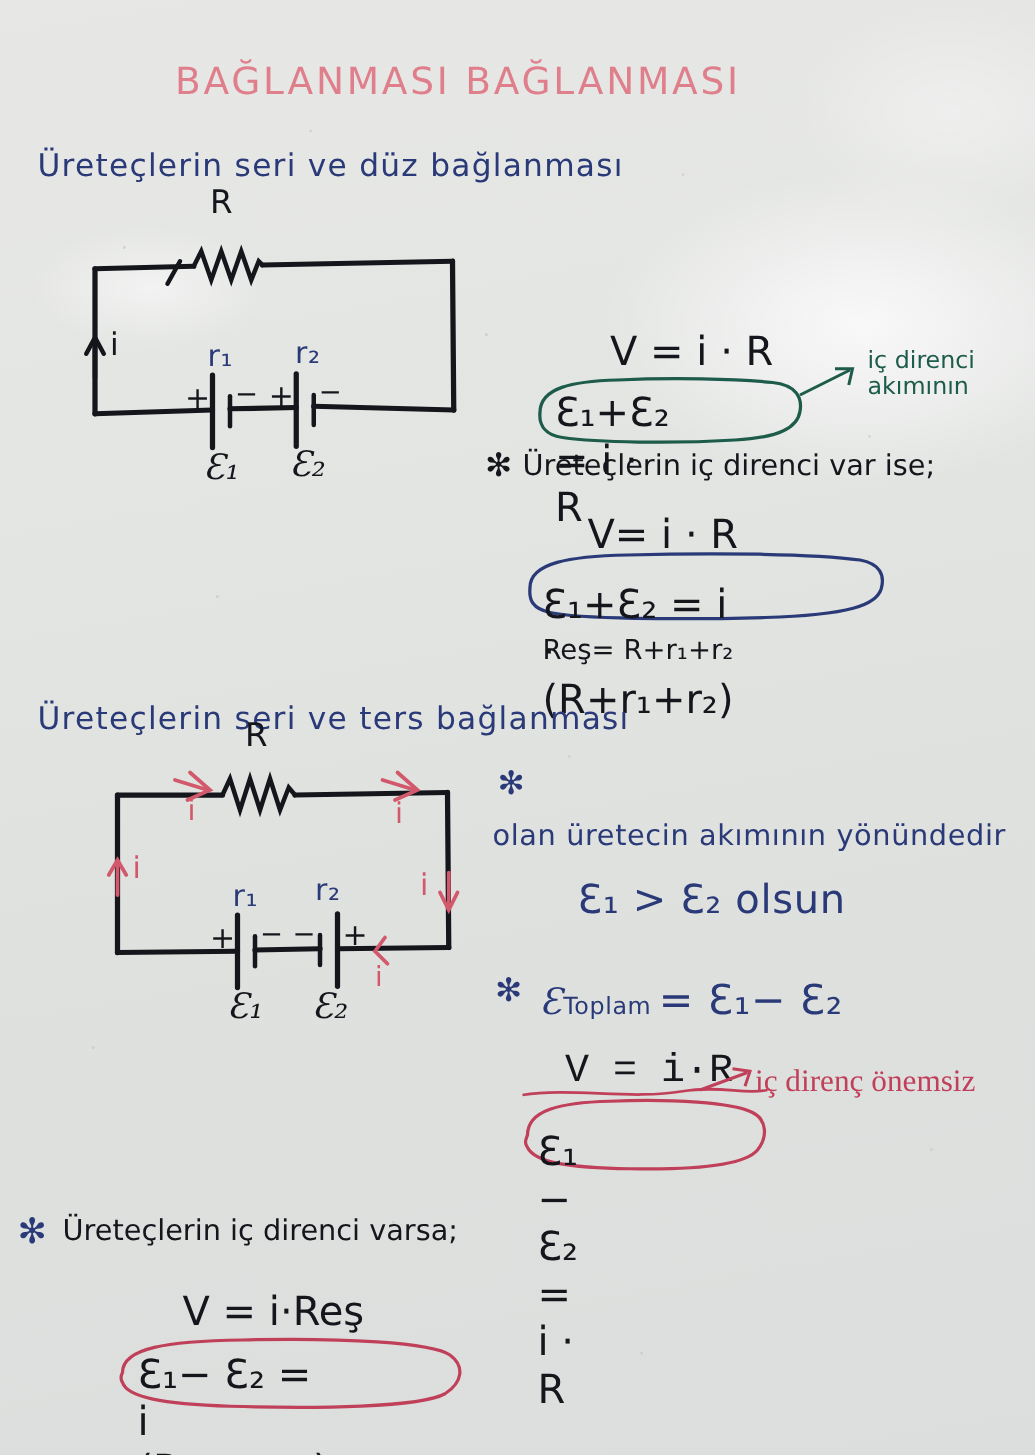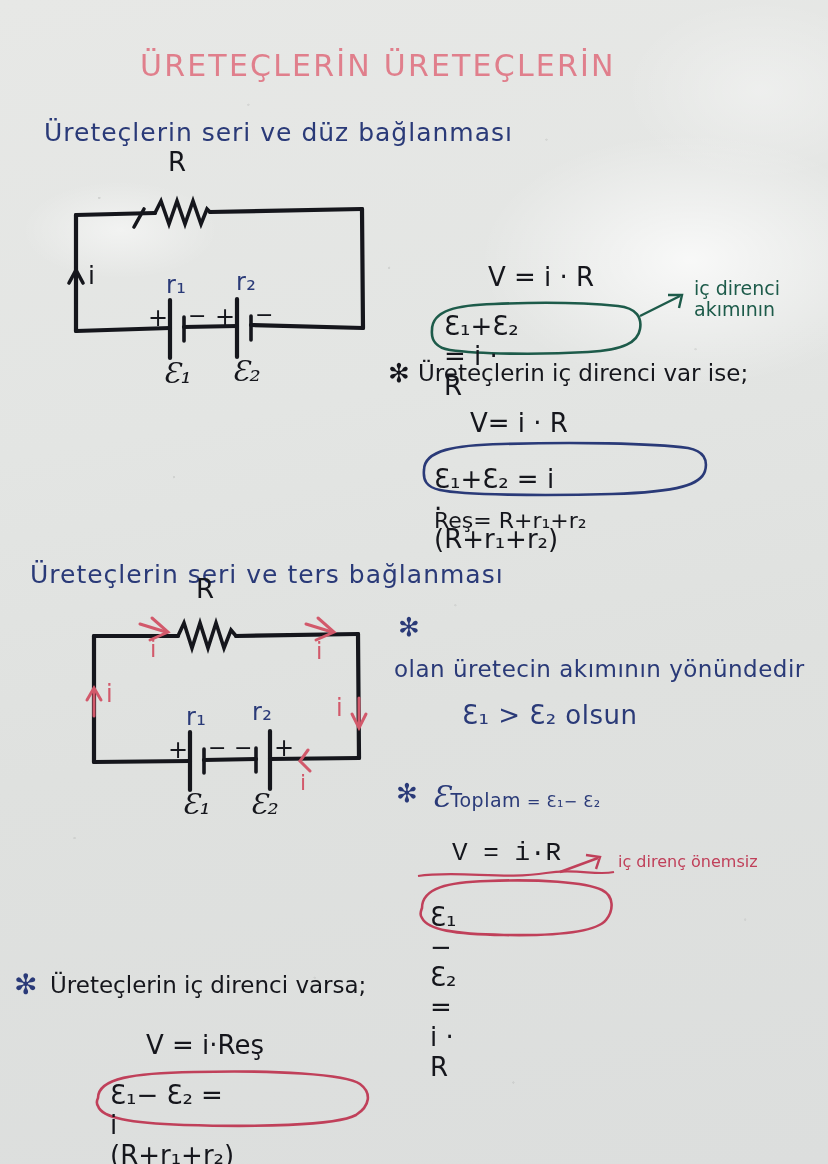--- a/index.html
+++ b/index.html
@@ -53,44 +53,44 @@
   .ink-green{ color: #1d5b4a; }
 
   .title {
     color: #e07f8c;
     font-size: 30px;
     letter-spacing: 2.2px;
     font-family: "DejaVu Sans", sans-serif;
   }
   .subtitle { font-size: 25px; letter-spacing: 1px; }
   .body-tx  { font-size: 23px; }
-  .eq       { font-size: 26px; }
+  .eq       { font-size: 32px; }
   .eq-small { font-size: 22px; }
   .note     { font-size: 19px; line-height: 1.12; white-space: pre-line; }
   .eps { font-family: "DejaVu Serif", serif; font-style: italic; }
 
   svg { display: block; overflow: visible; }
   .wire { stroke: #15161c; stroke-width: 4.2; fill: none; stroke-linecap: round; stroke-linejoin: round; }
   .wire-thin { stroke: #15161c; stroke-width: 3.6; fill: none; stroke-linecap: round; }
   .oval-green { stroke: #1d5b4a; stroke-width: 2.6; fill: none; }
   .oval-navy  { stroke: #2a3a78; stroke-width: 2.6; fill: none; }
   .oval-red   { stroke: #c0405a; stroke-width: 2.6; fill: none; }
   .arrow-green{ stroke: #1d5b4a; stroke-width: 2.4; fill: none; }
   .arrow-red  { stroke: #c0405a; stroke-width: 2.4; fill: none; }
   .red-stroke { stroke: #d2596b; stroke-width: 3; fill: none; stroke-linecap: round; }
   .underline-red { stroke: #c0405a; stroke-width: 2.2; fill: none; }
 </style>
 </head>
 <body>
 
 <div id="page">
 
-  <div class="abs title ink" style="left:140px; top:48px;">ÜRETEÇLERİN ÜRETEÇLERİN</div>
-
-  <div class="abs ink subtitle" style="left:30px; top:118px;margin-left:14px;">Üreteçlerin seri ve düz bağlanması</div>
+  <div class="abs title ink" style="left:140px; top:48px;">BAĞLANMASI BAĞLANMASI</div>
+
+  <div class="abs ink subtitle" style="left:30px; top:118px;">Üreteçlerin seri ve düz bağlanması</div>
 
   <div class="abs" style="left:60px; top:165px;">
     <svg width="330" height="180" viewBox="0 0 330 180">
 
       <path class="wire" d="M16,50 L16,166"></path>
       <path class="wire" d="M16,50 L95,48"></path>
       <path class="wire" d="M150,47 L302,44"></path>
       <path class="wire" d="M302,44 L303,163"></path>
 
       <path class="wire" d="M16,166 L110,163"></path>
@@ -201,41 +201,41 @@
     <div class="abs ink-dark eps" style="left:172px; top:182px; font-size:28px;">Ɛ₂</div>
   </div>
 
   <div class="abs ink" style="left:398px; top:612px; font-size:26px;">✻</div>
   <div class="abs ink body-tx" style="left:394px; top:656px;">olan üretecin akımının yönündedir</div>
 
   <div class="abs ink eq" style="left:462px; top:700px;text-align:center;">Ɛ₁ &gt; Ɛ₂   olsun</div>
 
   <div class="abs ink" style="left:396px; top:778px; font-size:26px;">✻</div>
   <div class="abs" style="left:432px; top:780px;">
-    <span class="ink eps" style="font-size:29px;">Ɛ</span><span class="ink" style="font-size:19px;">Toplam</span><span class="ink" style="font-size:16px; margin-left:6px;">= Ɛ₁− Ɛ₂</span>
+    <span class="ink eps" style="font-size:29px;">Ɛ</span><span class="ink" style="font-size:19px;">Toplam</span><span class="ink" style="font-size:33px; margin-left:6px;">= Ɛ₁− Ɛ₂</span>
   </div>
 
   <div class="abs ink-dark eq" style="left:452px; top:838px;font-family:Liberation Mono, monospace;">V = i·R</div>
 
   <svg class="abs" style="left:416px; top:868px;" width="200" height="14" viewBox="0 0 200 14">
     <path class="underline-red" d="M2,8 C40,2 90,12 130,5 C160,0 180,8 198,4"></path>
   </svg>
 
   <div class="abs" style="left:408px; top:876px;">
     <svg width="210" height="64" viewBox="0 0 210 64" class="abs" style="left:0; top:0;">
       <path class="oval-red" d="M14,32 C14,12 40,6 80,5 C130,3 178,6 194,14 C206,20 206,34 198,44 C188,56 150,60 96,59 C46,58 20,54 14,42 C11,38 13,35 14,32 Z"></path>
     </svg>
     <div class="abs ink-dark eq" style="left:22px; top:14px;margin-top:12px;">Ɛ₁ − Ɛ₂ = i · R</div>
   </div>
 
   <svg class="abs" style="left:558px; top:852px;" width="52" height="26" viewBox="0 0 52 26">
     <path class="arrow-red" d="M2,20 L40,6"></path>
     <path class="arrow-red" d="M28,3 L42,5 L38,17"></path>
   </svg>
-  <div class="abs ink-red2" style="left:618px; top:852px; font-size:16px;">iç direnç önemsiz</div>
+  <div class="abs ink-red2" style="left:604px; top:852px; font-size:25px;font-family:Liberation Serif, serif;">iç direnç önemsiz</div>
 
   <div class="abs ink" style="left:14px; top:968px; font-size:28px;">✻</div>
   <div class="abs ink-dark body-tx" style="left:50px; top:972px;">Üreteçlerin iç direnci varsa;</div>
 
   <div class="abs ink-dark eq" style="left:146px; top:1030px;">V = i·Reş</div>
 
   <div class="abs" style="left:84px; top:1068px;">
     <svg width="290" height="62" viewBox="0 0 290 62" class="abs" style="left:0; top:0;">
       <path class="oval-red" d="M14,30 C14,10 50,5 110,4 C190,2 262,6 276,16 C288,25 286,38 272,47 C252,58 170,59 100,57 C46,55 18,50 14,38 C12,35 13,32 14,30 Z"></path>
     </svg>

